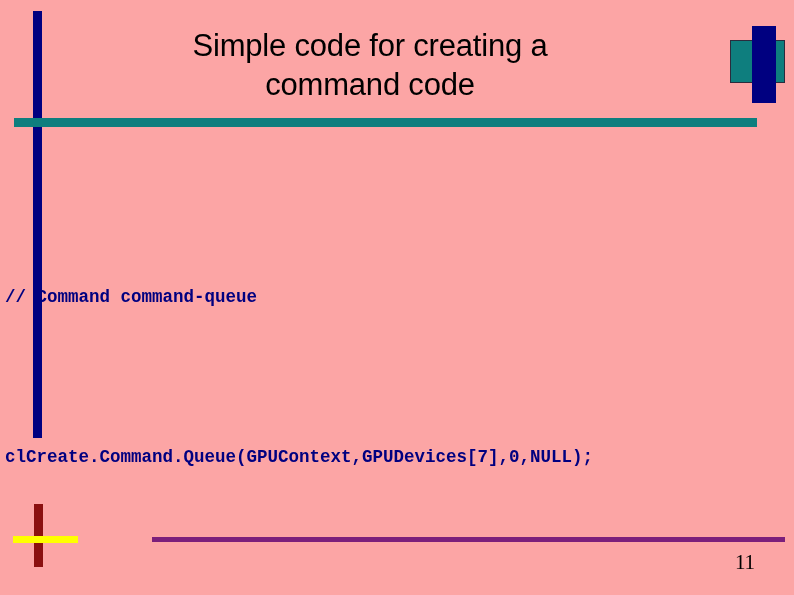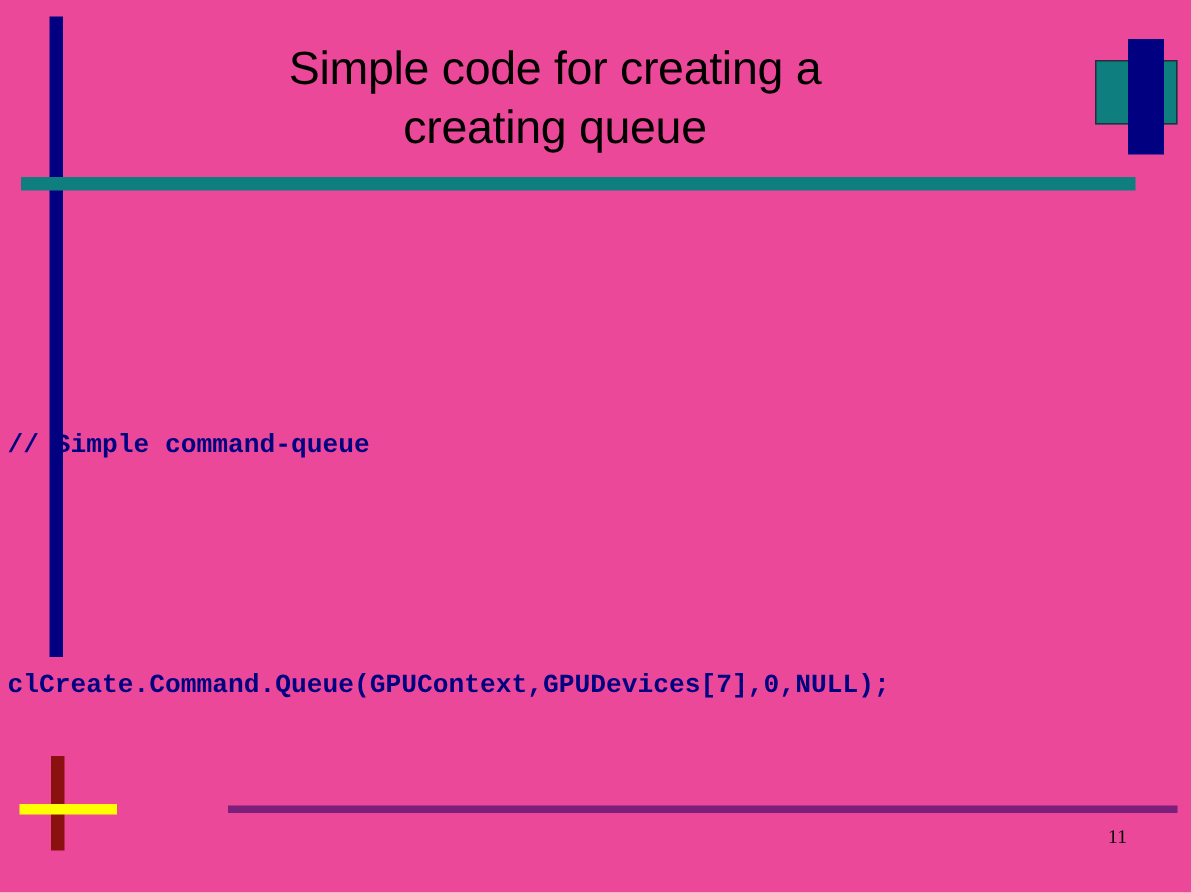--- a/index.html
+++ b/index.html
@@ -4,21 +4,21 @@
 <style>
   html, body {
     margin: 0;
     padding: 0;
     background: #ffffff;
   }
   #slide {
     position: relative;
     width: 794px;
     height: 595px;
-    background: #ec4899;
+    background: #fca5a5;
     overflow: hidden;
     font-family: "Liberation Sans", sans-serif;
   }
 
   
   .deco-navy-vert-top {
     position: absolute;
     left: 33px;
     top: 11px;
     width: 9px;
@@ -109,21 +109,21 @@
   #code-body .code-gap { display: block; height: 30px; }
 
   
   #page-number {
     position: absolute;
     left: 700px;
     top: 550px;
     width: 90px;
     text-align: center;
     font-family: "Liberation Serif", serif;
-    font-size: 13px;
+    font-size: 21px;
     color: #000000;
   }
 </style>
 </head>
 <body>
 
 <div id="slide">
 
   <div class="deco-navy-vert-top"></div>
 
@@ -134,24 +134,24 @@
   <div class="deco-navy-vert-small"></div>
 
   <div class="deco-darkred-vert"></div>
 
   <div class="deco-yellow-rule"></div>
 
   <div class="deco-purple-rule"></div>
 
   <div id="title">
     <span class="tline">Simple code for creating a</span>
-    <span class="tline">creating queue</span>
+    <span class="tline">command code</span>
   </div>
 
   <div id="code-body">
-    <span class="code-line">// Simple command-queue</span>
+    <span class="code-line">// Command command-queue</span>
     <span class="code-gap"></span>
     <span class="code-line">clCreate.Command.Queue(GPUContext,GPUDevices[7],0,NULL);</span>
   </div>
 
   <div id="page-number">11</div>
 
 </div>
 
 </body></html>

